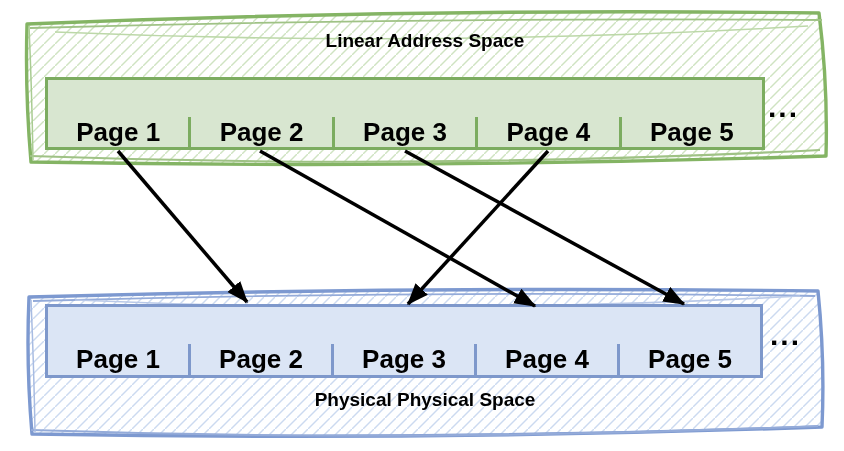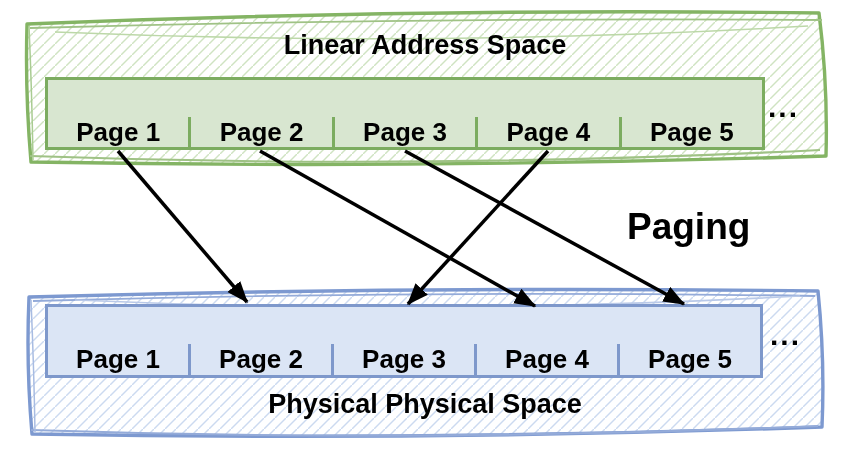--- a/index.html
+++ b/index.html
@@ -8,21 +8,21 @@
   .layer{position:absolute;left:0;top:0;}
   .row{position:absolute;display:flex;box-sizing:border-box;}
   .row-green{left:45px;top:77px;width:720px;height:73px;border:3px solid #7cac60;background:#d8e6d0;}
   .row-blue{left:45px;top:304px;width:718px;height:74px;border:3px solid #7e98cb;background:#dbe5f5;}
   .cell{flex:1;display:flex;align-items:center;justify-content:center;
         font-weight:bold;font-size:26px;color:#000;box-sizing:border-box;margin-top:37px;}
   .row-green .cell{border-right:3px solid #7cac60;}
   .row-blue .cell{border-right:3px solid #7e98cb;}
   .row .cell:last-child{border-right:none;}
   .title{position:absolute;left:25px;width:800px;text-align:center;
-         font-weight:bold;font-size:27px;color:#000;}
+         font-weight:bold;font-size:19px;color:#000;}
   .title-linear{top:30px;}
   .title-physical{top:389px;}
   .paging{position:absolute;left:627px;top:206px;font-weight:bold;font-size:37px;color:#000;}
   .dots{position:absolute;display:flex;align-items:center;font-weight:bold;
         font-size:30px;letter-spacing:2px;color:#000;}
   .dots-top{left:768px;top:70px;height:73px;}
   .dots-bottom{left:770px;top:298px;height:74px;}
 </style>
 </head>
 <body>
@@ -69,21 +69,20 @@
     <div class="cell">Page 1</div>
     <div class="cell">Page 2</div>
     <div class="cell">Page 3</div>
     <div class="cell">Page 4</div>
     <div class="cell">Page 5</div>
   </div>
   <div class="dots dots-bottom">...</div>
 
   <div class="title title-linear">Linear Address Space</div>
   <div class="title title-physical">Physical Physical Space</div>
-  <div class="paging">Paging</div>
 
   <svg class="layer" width="844" height="451" viewBox="0 0 844 451" style="pointer-events:none">
     <defs>
       <marker id="ah" markerUnits="strokeWidth" markerWidth="7" markerHeight="5" refX="5.8" refY="2.4" orient="auto">
         <path d="M0,0 L6.2,2.4 L0,4.8 Z" fill="#000000"></path>
       </marker>
     </defs>
     <line x1="118" y1="151" x2="247" y2="302" stroke="#000" stroke-width="3.5" marker-end="url(#ah)"></line>
     <line x1="260" y1="151" x2="535" y2="306" stroke="#000" stroke-width="3.5" marker-end="url(#ah)"></line>
     <line x1="405" y1="151" x2="684" y2="304" stroke="#000" stroke-width="3.5" marker-end="url(#ah)"></line>

